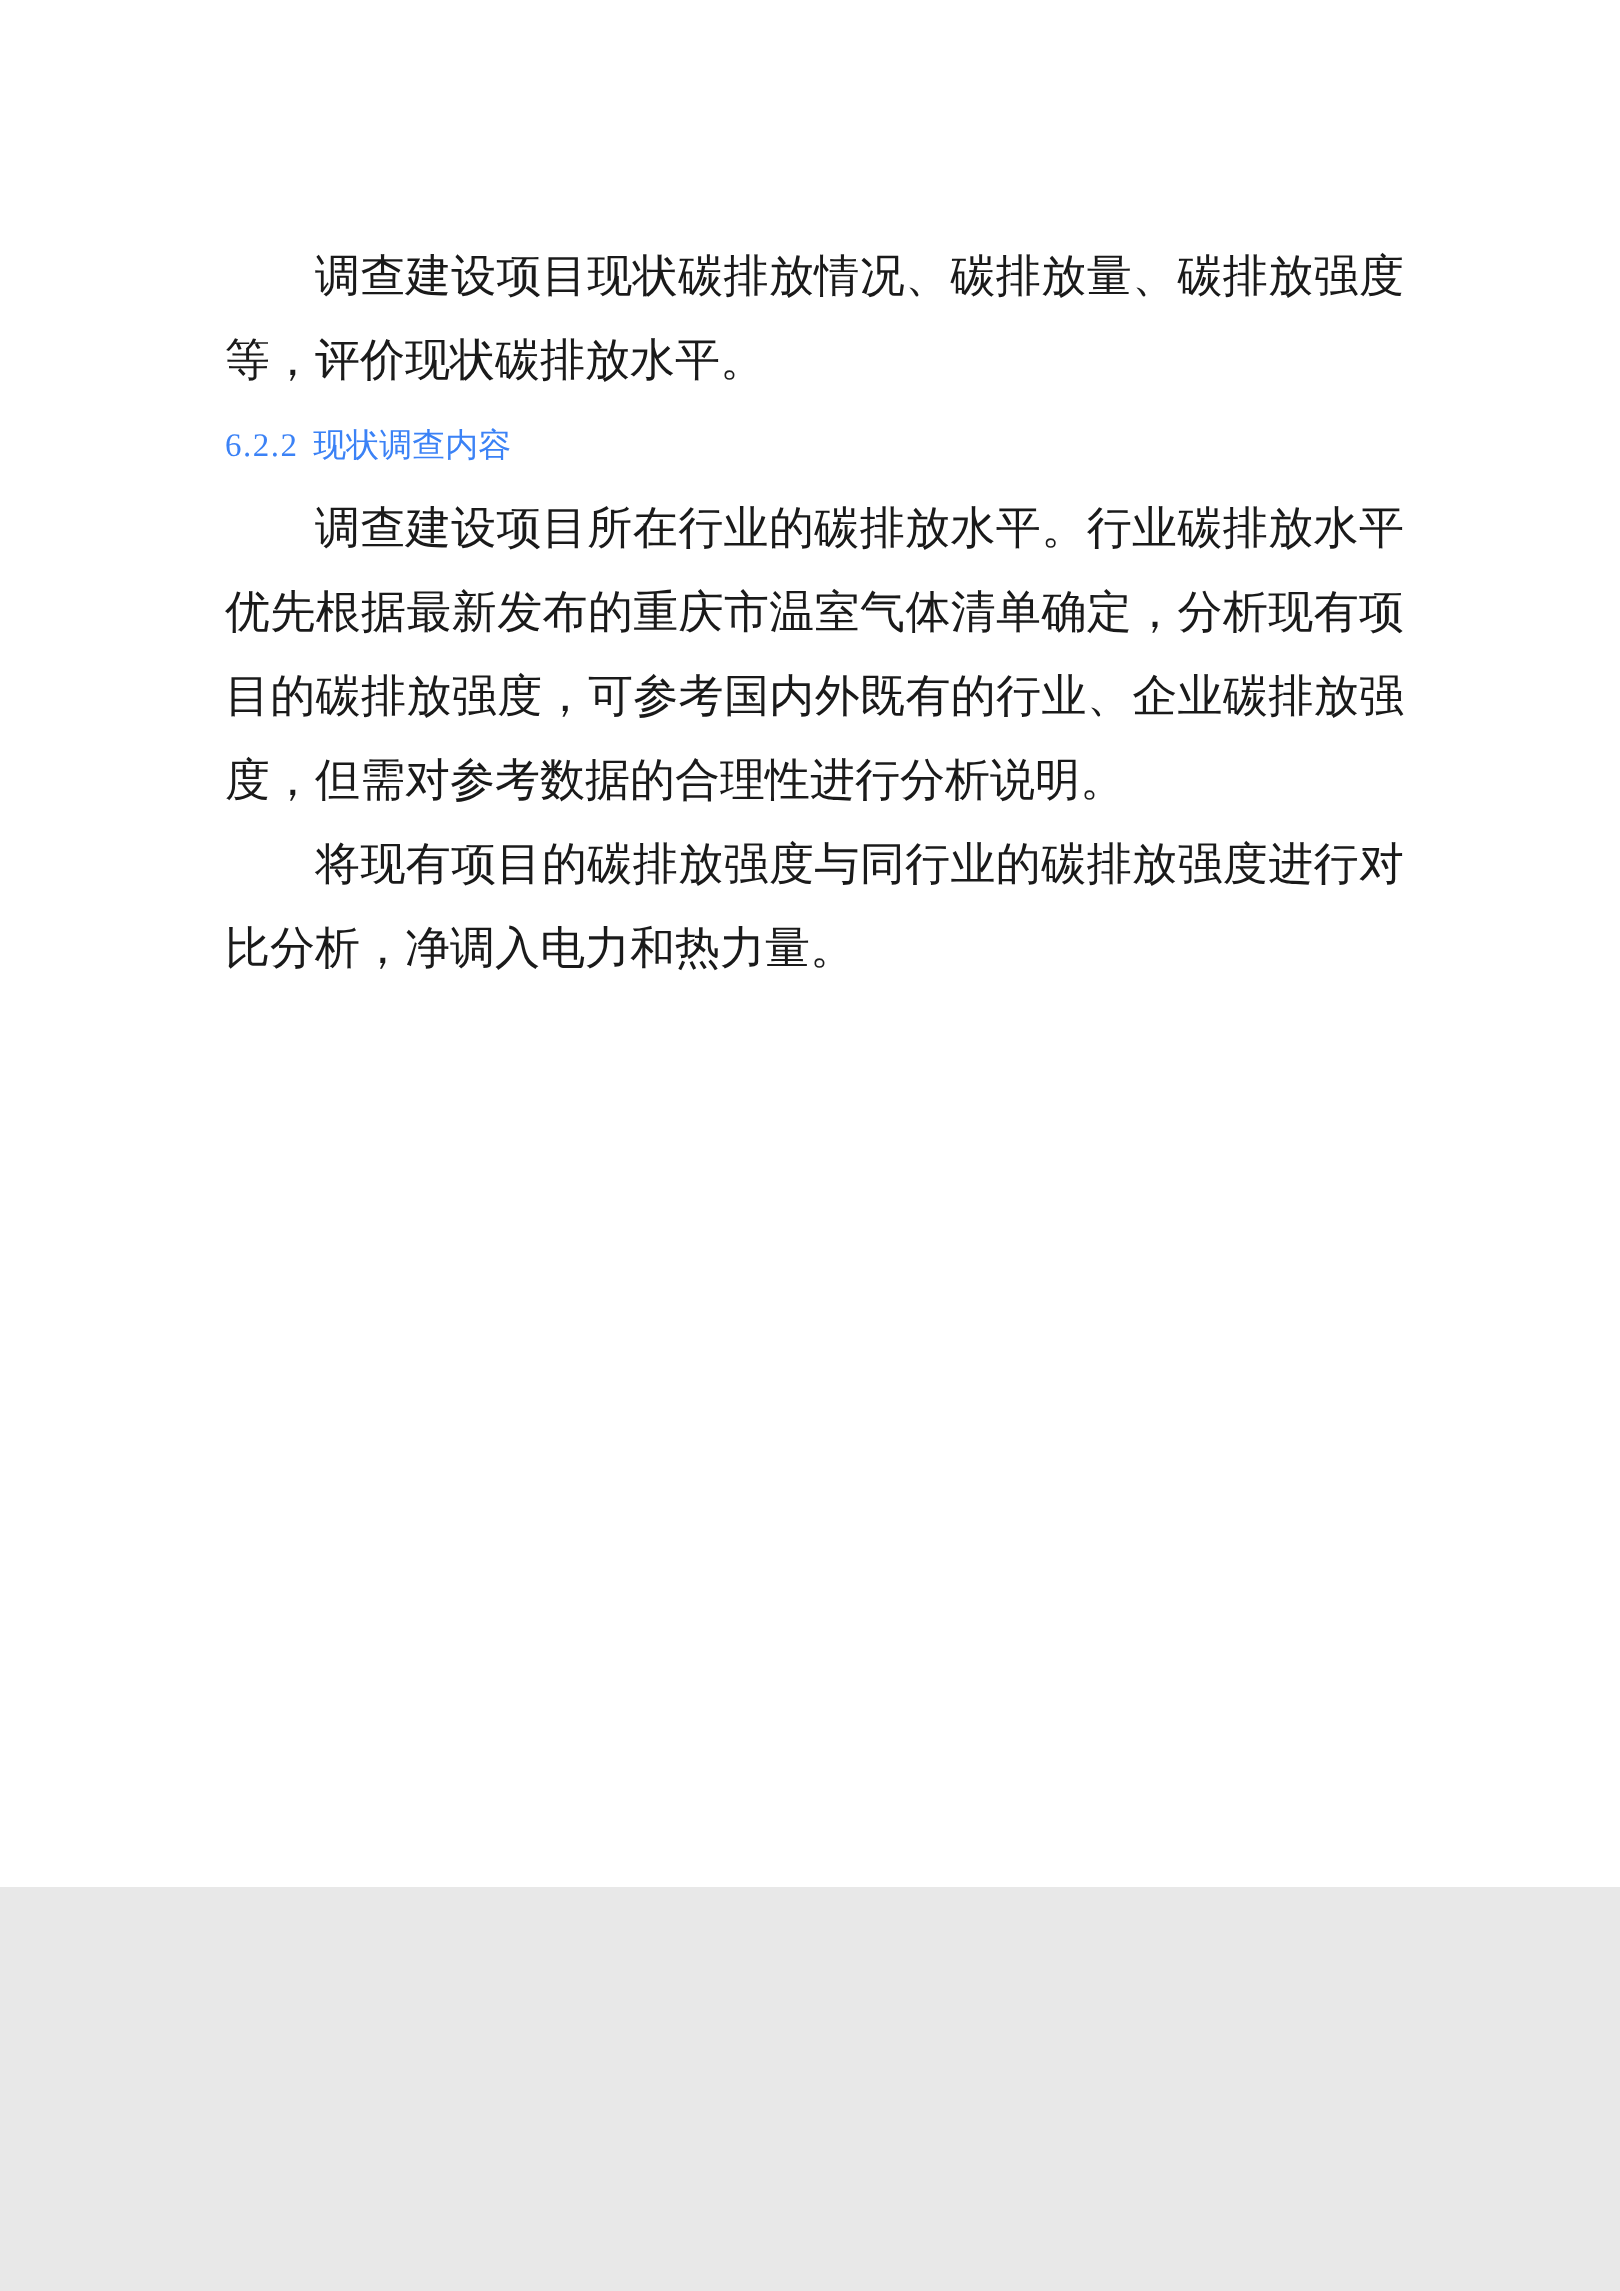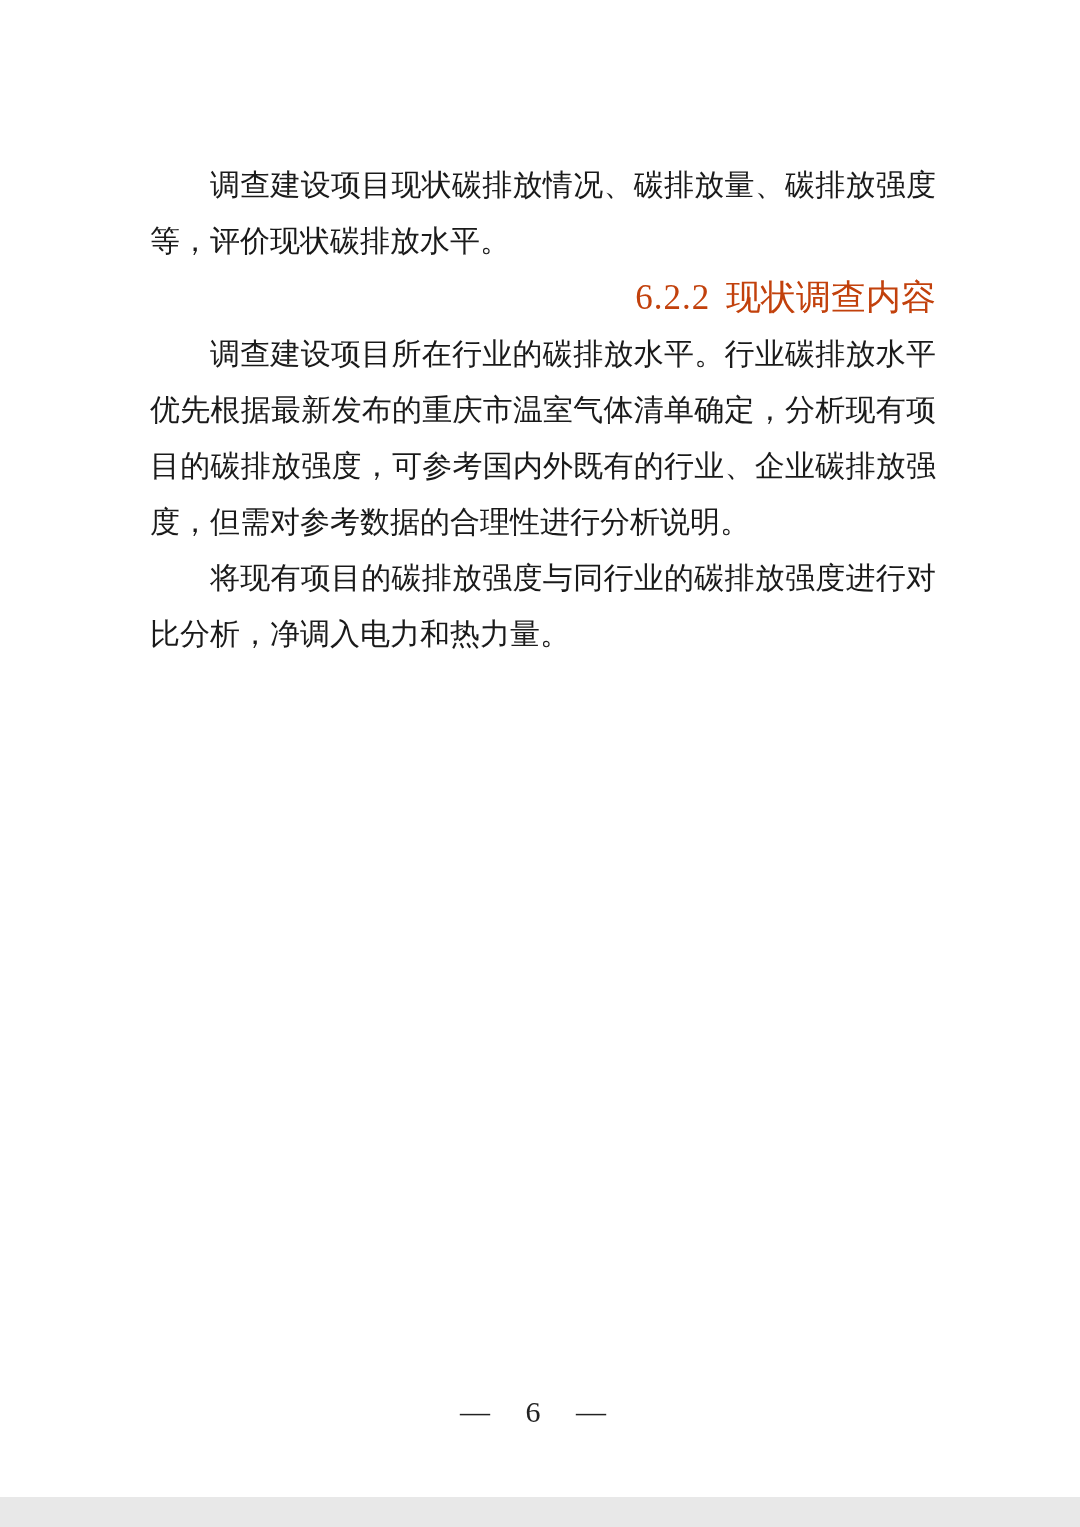--- a/index.html
+++ b/index.html
@@ -3,21 +3,21 @@
 <meta charset="utf-8">
 <style>
   html, body {
     margin: 0;
     padding: 0;
     background: #e8e8e8;
   }
   .page {
     position: relative;
     width: 1080px;
-    height: 1497px;
+    height: 1258px;
     margin: 0 auto;
     background: #ffffff;
     overflow: hidden;
     font-family: "Liberation Sans", "DejaVu Sans", sans-serif;
     color: #1a1a1a;
   }
   .doc {
     position: absolute;
     left: 150px;
     top: 157px;
@@ -28,25 +28,25 @@
     font-size: 30px;
     line-height: 56px;
     font-weight: 500;
     text-align: justify;
     text-justify: inter-character;
     text-indent: 2em;
     color: #1a1a1a;
   }
   .heading {
     margin: 0;
-    font-size: 35px;
+    font-size: 22px;
     line-height: 56px;
     font-weight: 500;
-    text-align: right;
-    color: #c2410c;
+    text-align: left;
+    color: #3b82f6;
     white-space: nowrap;
   }
   .heading .hnum {
     font-family: "Liberation Serif", "DejaVu Serif", serif;
     font-weight: 400;
     margin-right: 0.45em;
     letter-spacing: 1px;
   }
   .page-number {
     position: absolute;

